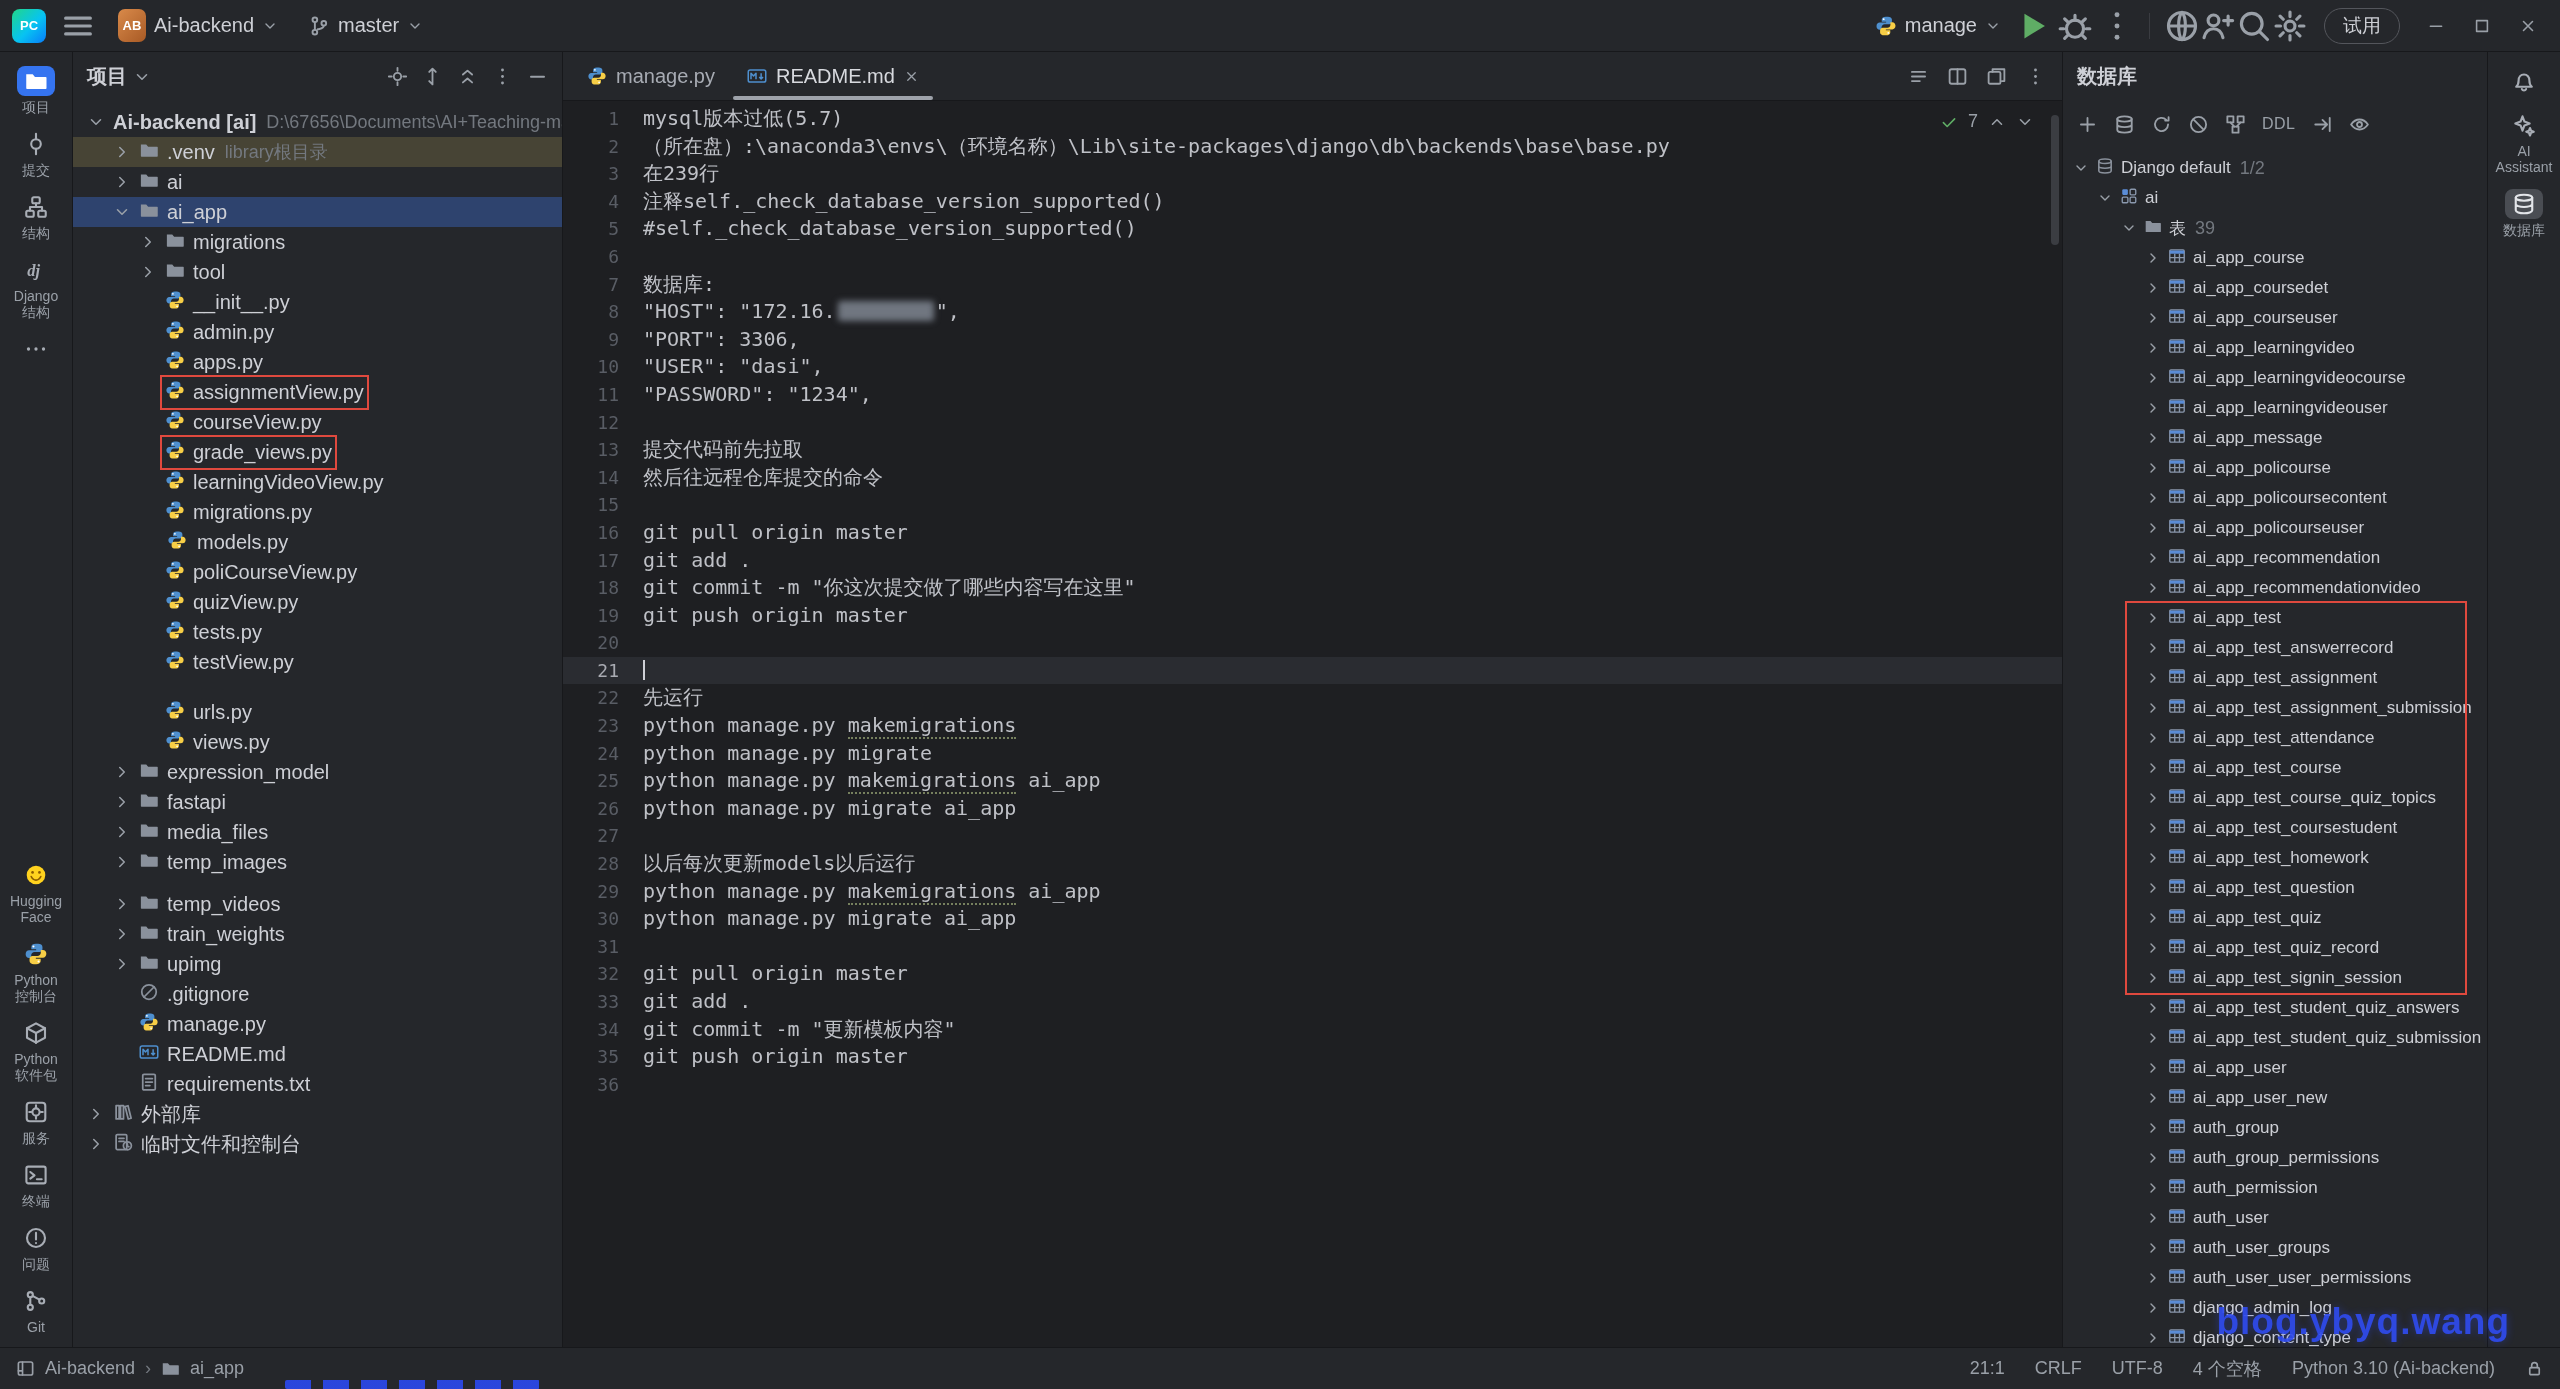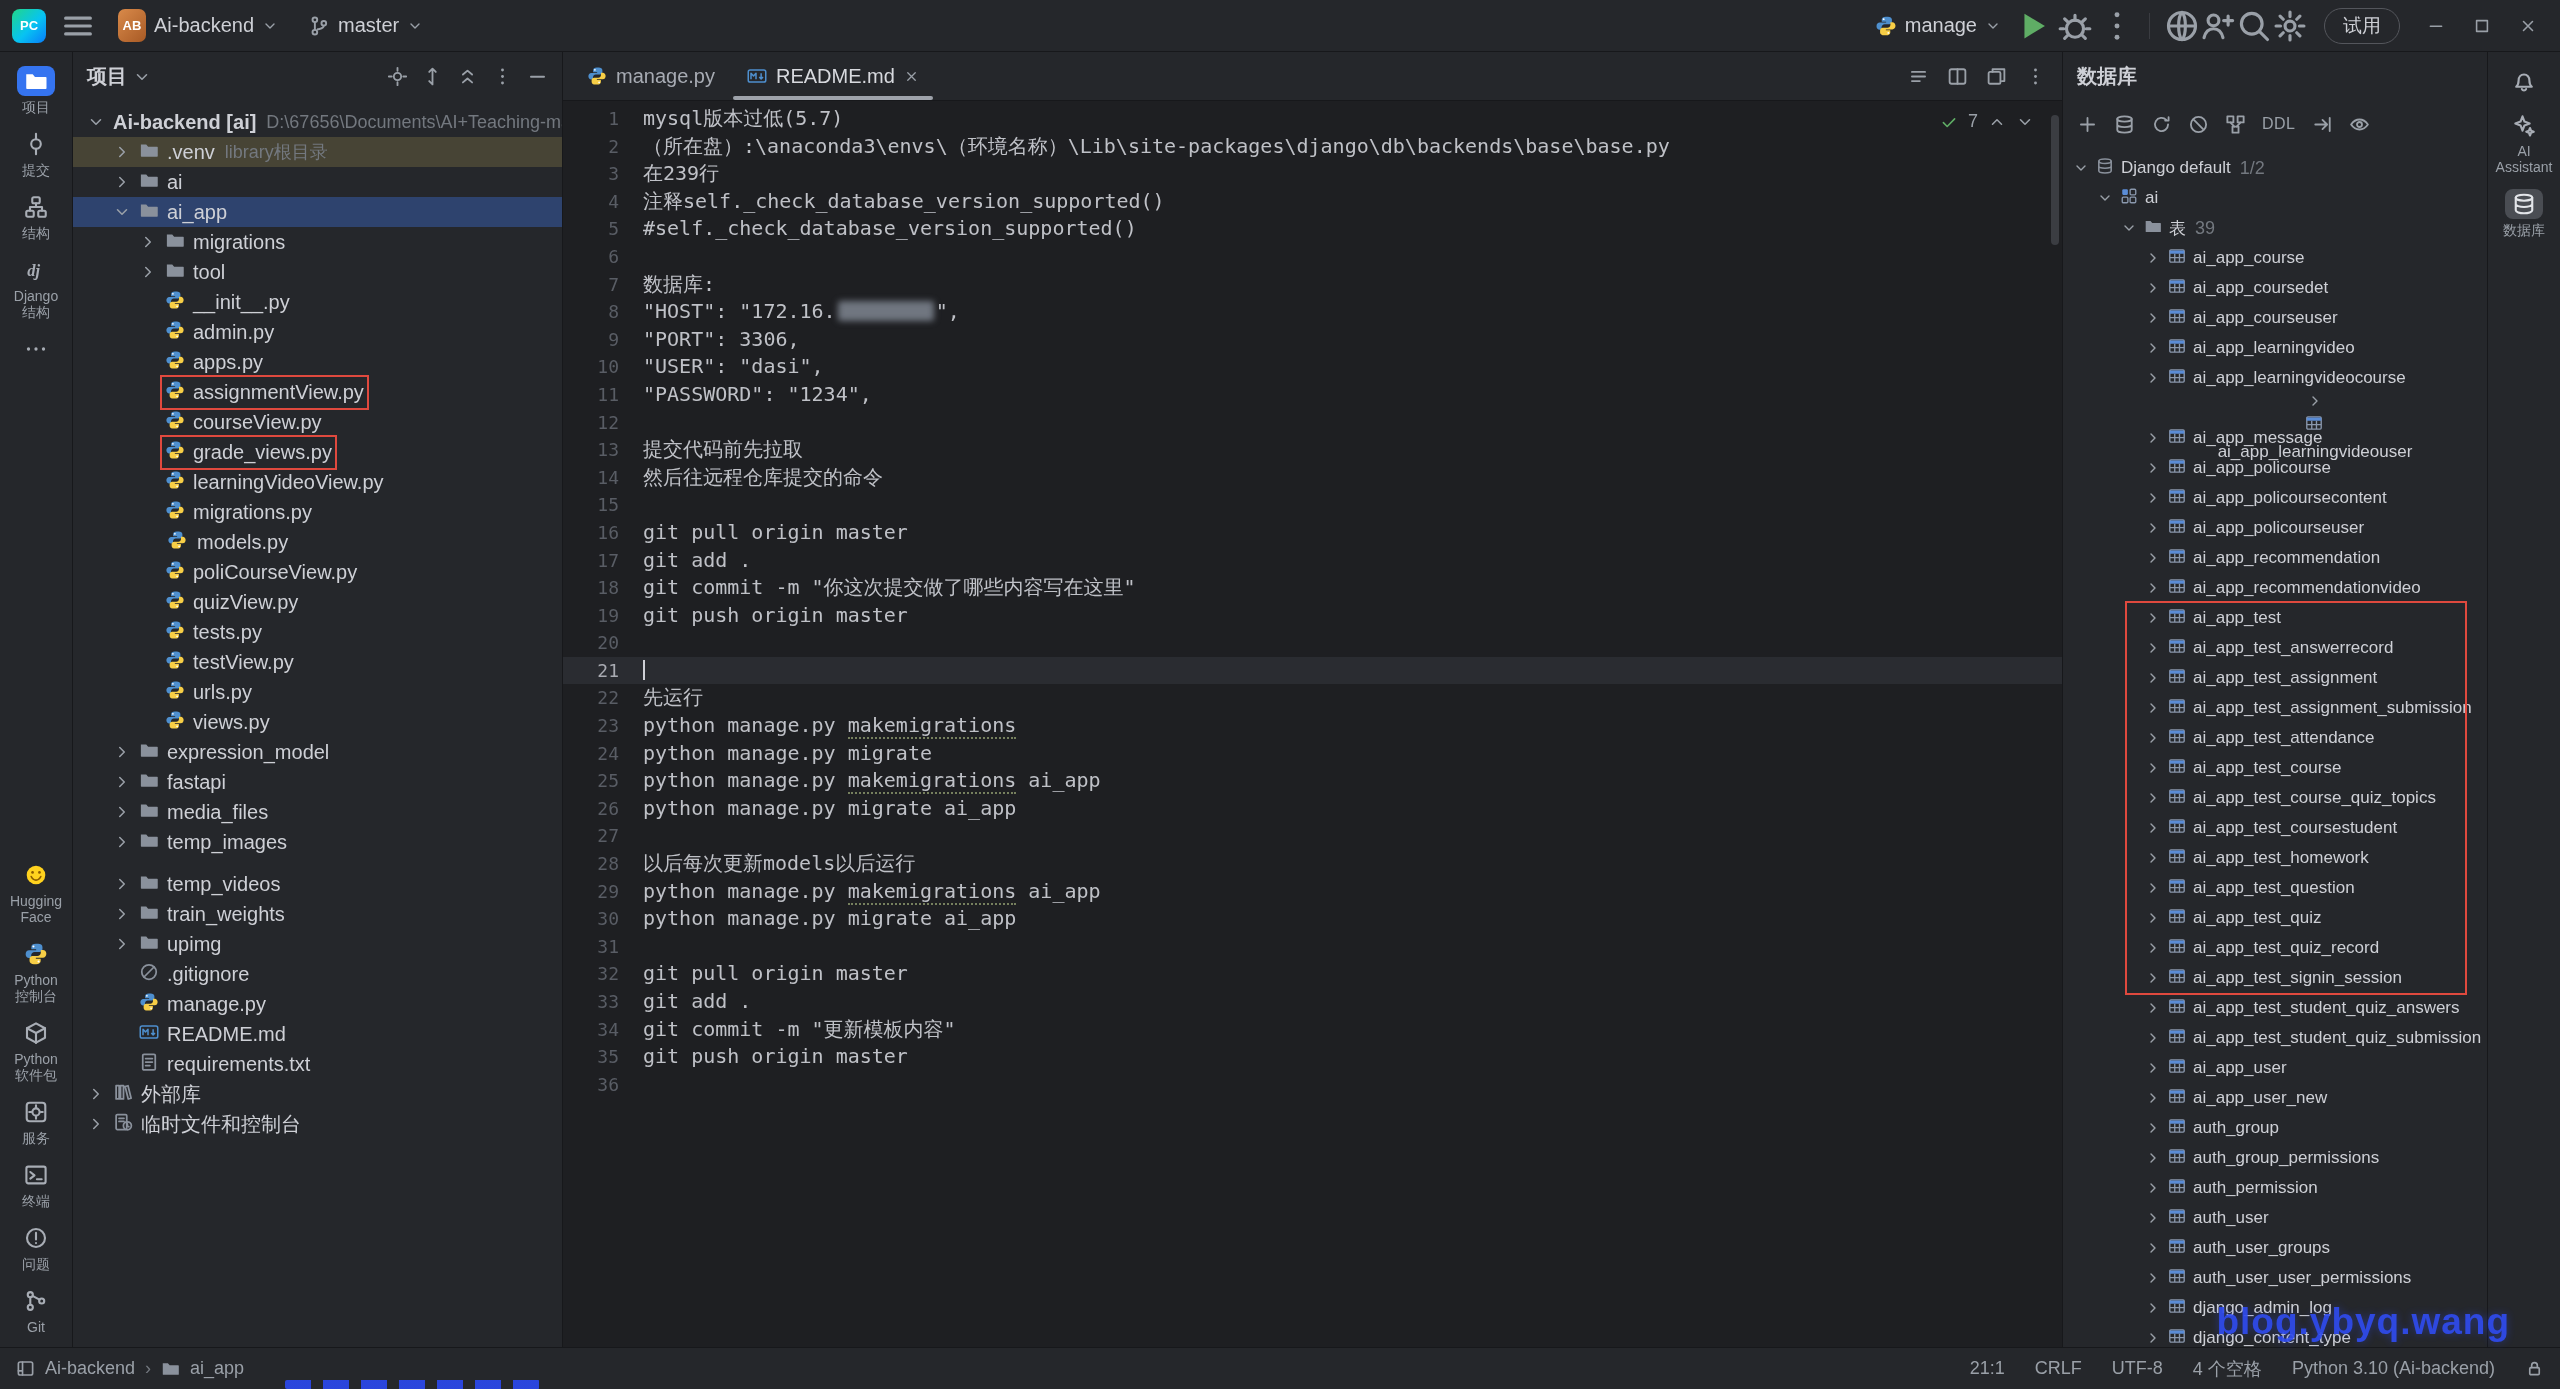--- a/index.html
+++ b/index.html
@@ -601,21 +601,21 @@
           <div class="tree-row" style="padding-left: 64px;">
             <span class="chev"></span>
             <span class="fileic"><svg viewBox="0 0 16 16">
                 <path fill="#4e8fce" d="M7.9 1.2c-1.9 0-3 .8-3 2.1v1.6h3.2v.6H3.4c-1.3 0-2.3 1-2.3 2.6 0 1.5 1 2.6 2.3 2.6h1.4V8.9c0-1.2 1-2.2 2.2-2.2h3.4c1 0 1.9-.9 1.9-2V3.3c0-1.3-1.3-2.1-2.9-2.1z"></path>
                 <path fill="#f7ce46" d="M8.1 14.8c1.9 0 3-.8 3-2.1v-1.6H7.9v-.6h4.7c1.3 0 2.3-1 2.3-2.6 0-1.5-1-2.6-2.3-2.6h-1.4v1.8c0 1.2-1 2.2-2.2 2.2H5.6c-1 0-1.9.9-1.9 2v1.4c0 1.3 1.3 2.1 2.9 2.1z"></path>
                 <circle fill="#fff" cx="6.3" cy="3" r=".7"></circle>
                 <circle fill="#fff" cx="9.7" cy="13" r=".7"></circle>
               </svg></span>
             <span class="lbl">testView.py</span>
           </div>
-          <div class="tree-row" style="padding-left: 64px;">
+          <div class="tree-row" style="padding-left: 64px; margin-top: 20px;">
             <span class="chev"></span>
             <span class="fileic"><svg viewBox="0 0 16 16">
                 <path fill="#4e8fce" d="M7.9 1.2c-1.9 0-3 .8-3 2.1v1.6h3.2v.6H3.4c-1.3 0-2.3 1-2.3 2.6 0 1.5 1 2.6 2.3 2.6h1.4V8.9c0-1.2 1-2.2 2.2-2.2h3.4c1 0 1.9-.9 1.9-2V3.3c0-1.3-1.3-2.1-2.9-2.1z"></path>
                 <path fill="#f7ce46" d="M8.1 14.8c1.9 0 3-.8 3-2.1v-1.6H7.9v-.6h4.7c1.3 0 2.3-1 2.3-2.6 0-1.5-1-2.6-2.3-2.6h-1.4v1.8c0 1.2-1 2.2-2.2 2.2H5.6c-1 0-1.9.9-1.9 2v1.4c0 1.3 1.3 2.1 2.9 2.1z"></path>
                 <circle fill="#fff" cx="6.3" cy="3" r=".7"></circle>
                 <circle fill="#fff" cx="9.7" cy="13" r=".7"></circle>
               </svg></span>
             <span class="lbl">urls.py</span>
           </div>
           <div class="tree-row" style="padding-left: 64px;">
@@ -1143,21 +1143,21 @@
                 <path d="M6 4l4 4-4 4"></path>
               </svg>
             </span>
             <span class="fileic"><svg viewBox="0 0 16 16">
                 <rect x="1.6" y="2.6" width="12.8" height="10.8" rx="1" fill="none" stroke="#8a98ad" stroke-width="1.2"></rect>
                 <path fill="#5a8cd6" d="M2.6 3.1h10.8c.6 0 1 .4 1 1V6H1.6V4.1c0-.6.4-1 1-1z"></path>
                 <path d="M1.6 9.5h12.8M6 6v7.4M10.2 6v7.4" stroke="#8a98ad" stroke-width="1.2"></path>
               </svg></span>
             <span class="lbl">ai_app_learningvideocourse</span>
           </div>
-          <div class="tree-row" style="padding-left: 80px; flex-direction: column;">
+          <div class="tree-row" style="padding-left: 80px;">
             <span class="chev">
               <svg viewBox="0 0 16 16" fill="none" stroke="currentColor" stroke-width="1.4" stroke-linecap="round" stroke-linejoin="round">
                 <path d="M6 4l4 4-4 4"></path>
               </svg>
             </span>
             <span class="fileic"><svg viewBox="0 0 16 16">
                 <rect x="1.6" y="2.6" width="12.8" height="10.8" rx="1" fill="none" stroke="#8a98ad" stroke-width="1.2"></rect>
                 <path fill="#5a8cd6" d="M2.6 3.1h10.8c.6 0 1 .4 1 1V6H1.6V4.1c0-.6.4-1 1-1z"></path>
                 <path d="M1.6 9.5h12.8M6 6v7.4M10.2 6v7.4" stroke="#8a98ad" stroke-width="1.2"></path>
               </svg></span>

